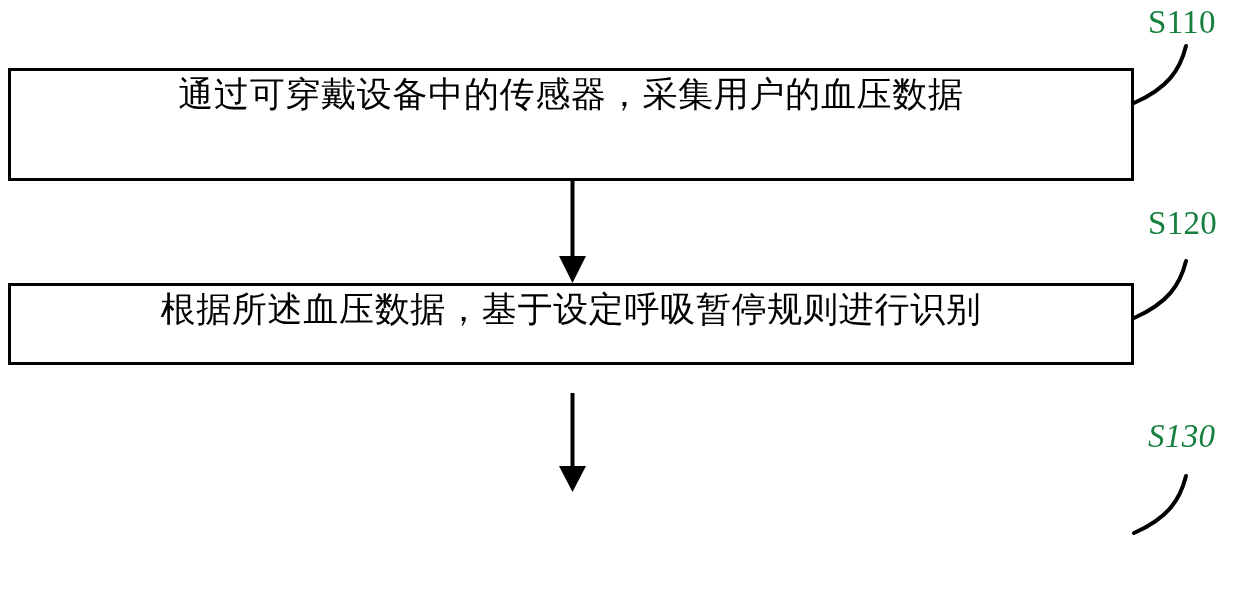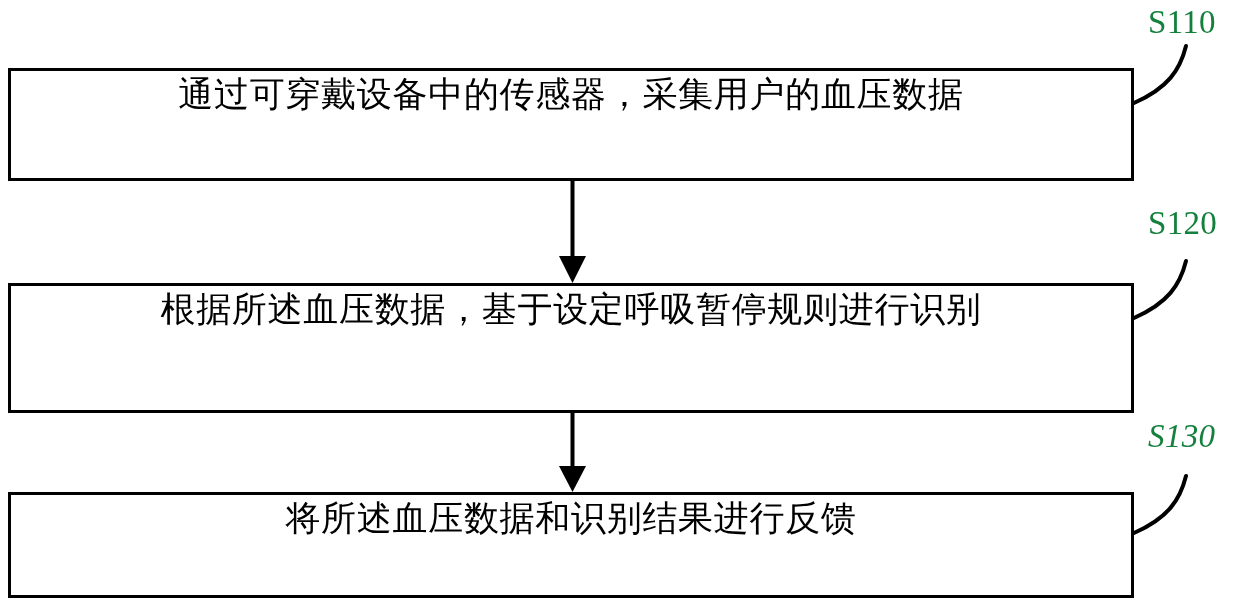--- a/index.html
+++ b/index.html
@@ -32,21 +32,21 @@
     display: flex;
     justify-content: center;
   }
   .step-text {
     font-family: "Liberation Serif", "DejaVu Serif", serif;
     color: #000000;
     white-space: nowrap;
     letter-spacing: 0.02em;
   }
   #box-1 { left: 8px;  top: 68px;  width: 1126px; height: 113px; }
-  #box-2 { left: 8px;  top: 283px; width: 1126px; height: 130px; }
+  #box-2 { left: 8px;  top: 283px; width: 1126px; height: 82px; }
   #box-3 { left: 8px;  top: 492px; width: 1126px; height: 106px; }
   #box-1 .step-text { font-size: 35px; }
   #box-2 .step-text { font-size: 35px; }
   #box-3 .step-text { font-size: 35px; }
   .step-label {
     position: absolute;
     font-family: "Liberation Serif", "DejaVu Serif", serif;
     font-size: 33px;
     color: #15803d;
     letter-spacing: 0.01em;
@@ -86,23 +86,20 @@
   </svg>
 
   <div class="step-box" id="box-1">
     <span class="step-text">通过可穿戴设备中的传感器，采集用户的血压数据</span>
   </div>
 
   <div class="step-box" id="box-2">
     <span class="step-text">根据所述血压数据，基于设定呼吸暂停规则进行识别</span>
   </div>
 
-  <div class="step-box" id="box-3">
-    <span class="step-text">将所述血压数据和识别结果进行反馈</span>
-  </div>
 
   <div class="step-label" id="label-s110">S110</div>
 
   <div class="step-label" id="label-s120">S120</div>
 
   <div class="step-label" id="label-s130">S130</div>
 
 </div>
 
 </body></html>

